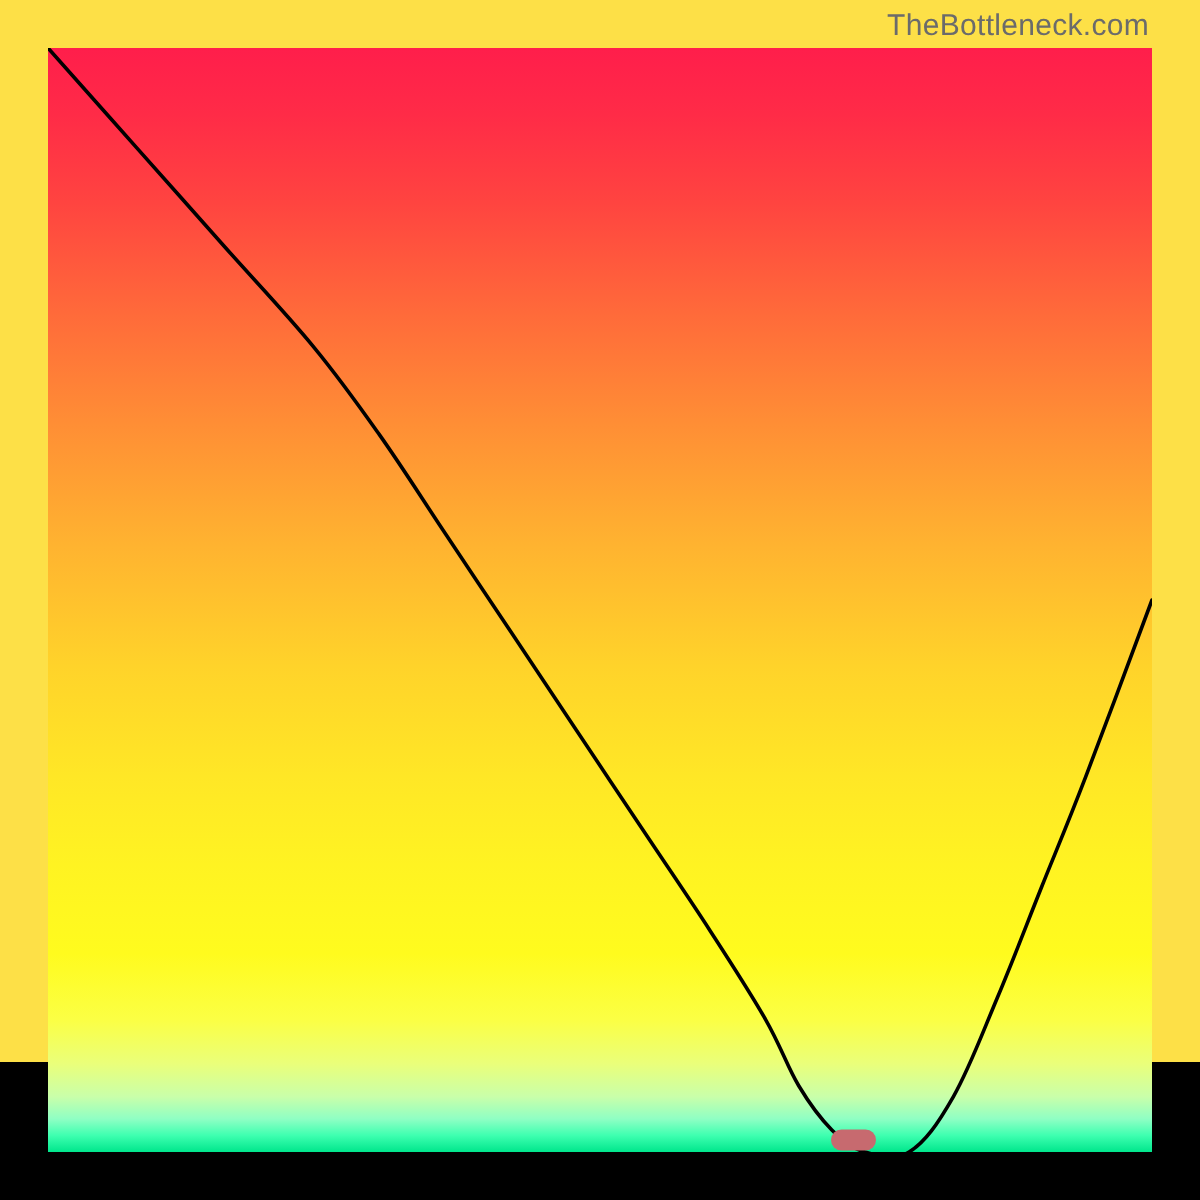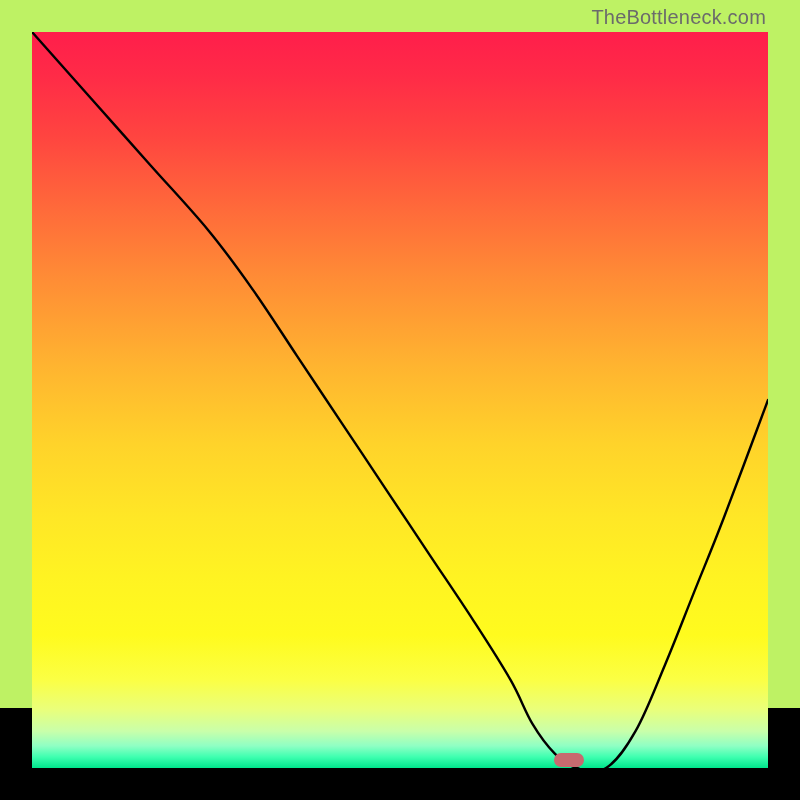--- a/index.html
+++ b/index.html
@@ -10,21 +10,21 @@
     background: #000;
     overflow: hidden;
     font-family: Arial, Helvetica, sans-serif;
   }
   .frame {
     position: absolute;
     left: 0;
     top: 0;
     width: 800px;
     height: 708px;
-    background: #bef264;
+    background: #fde047;
   }
   .plot {
     position: absolute;
     left: 32px;
     top: 32px;
     width: 736px;
     height: 736px;
     
     background: linear-gradient(to bottom,
       #ff1e4b 0%,

